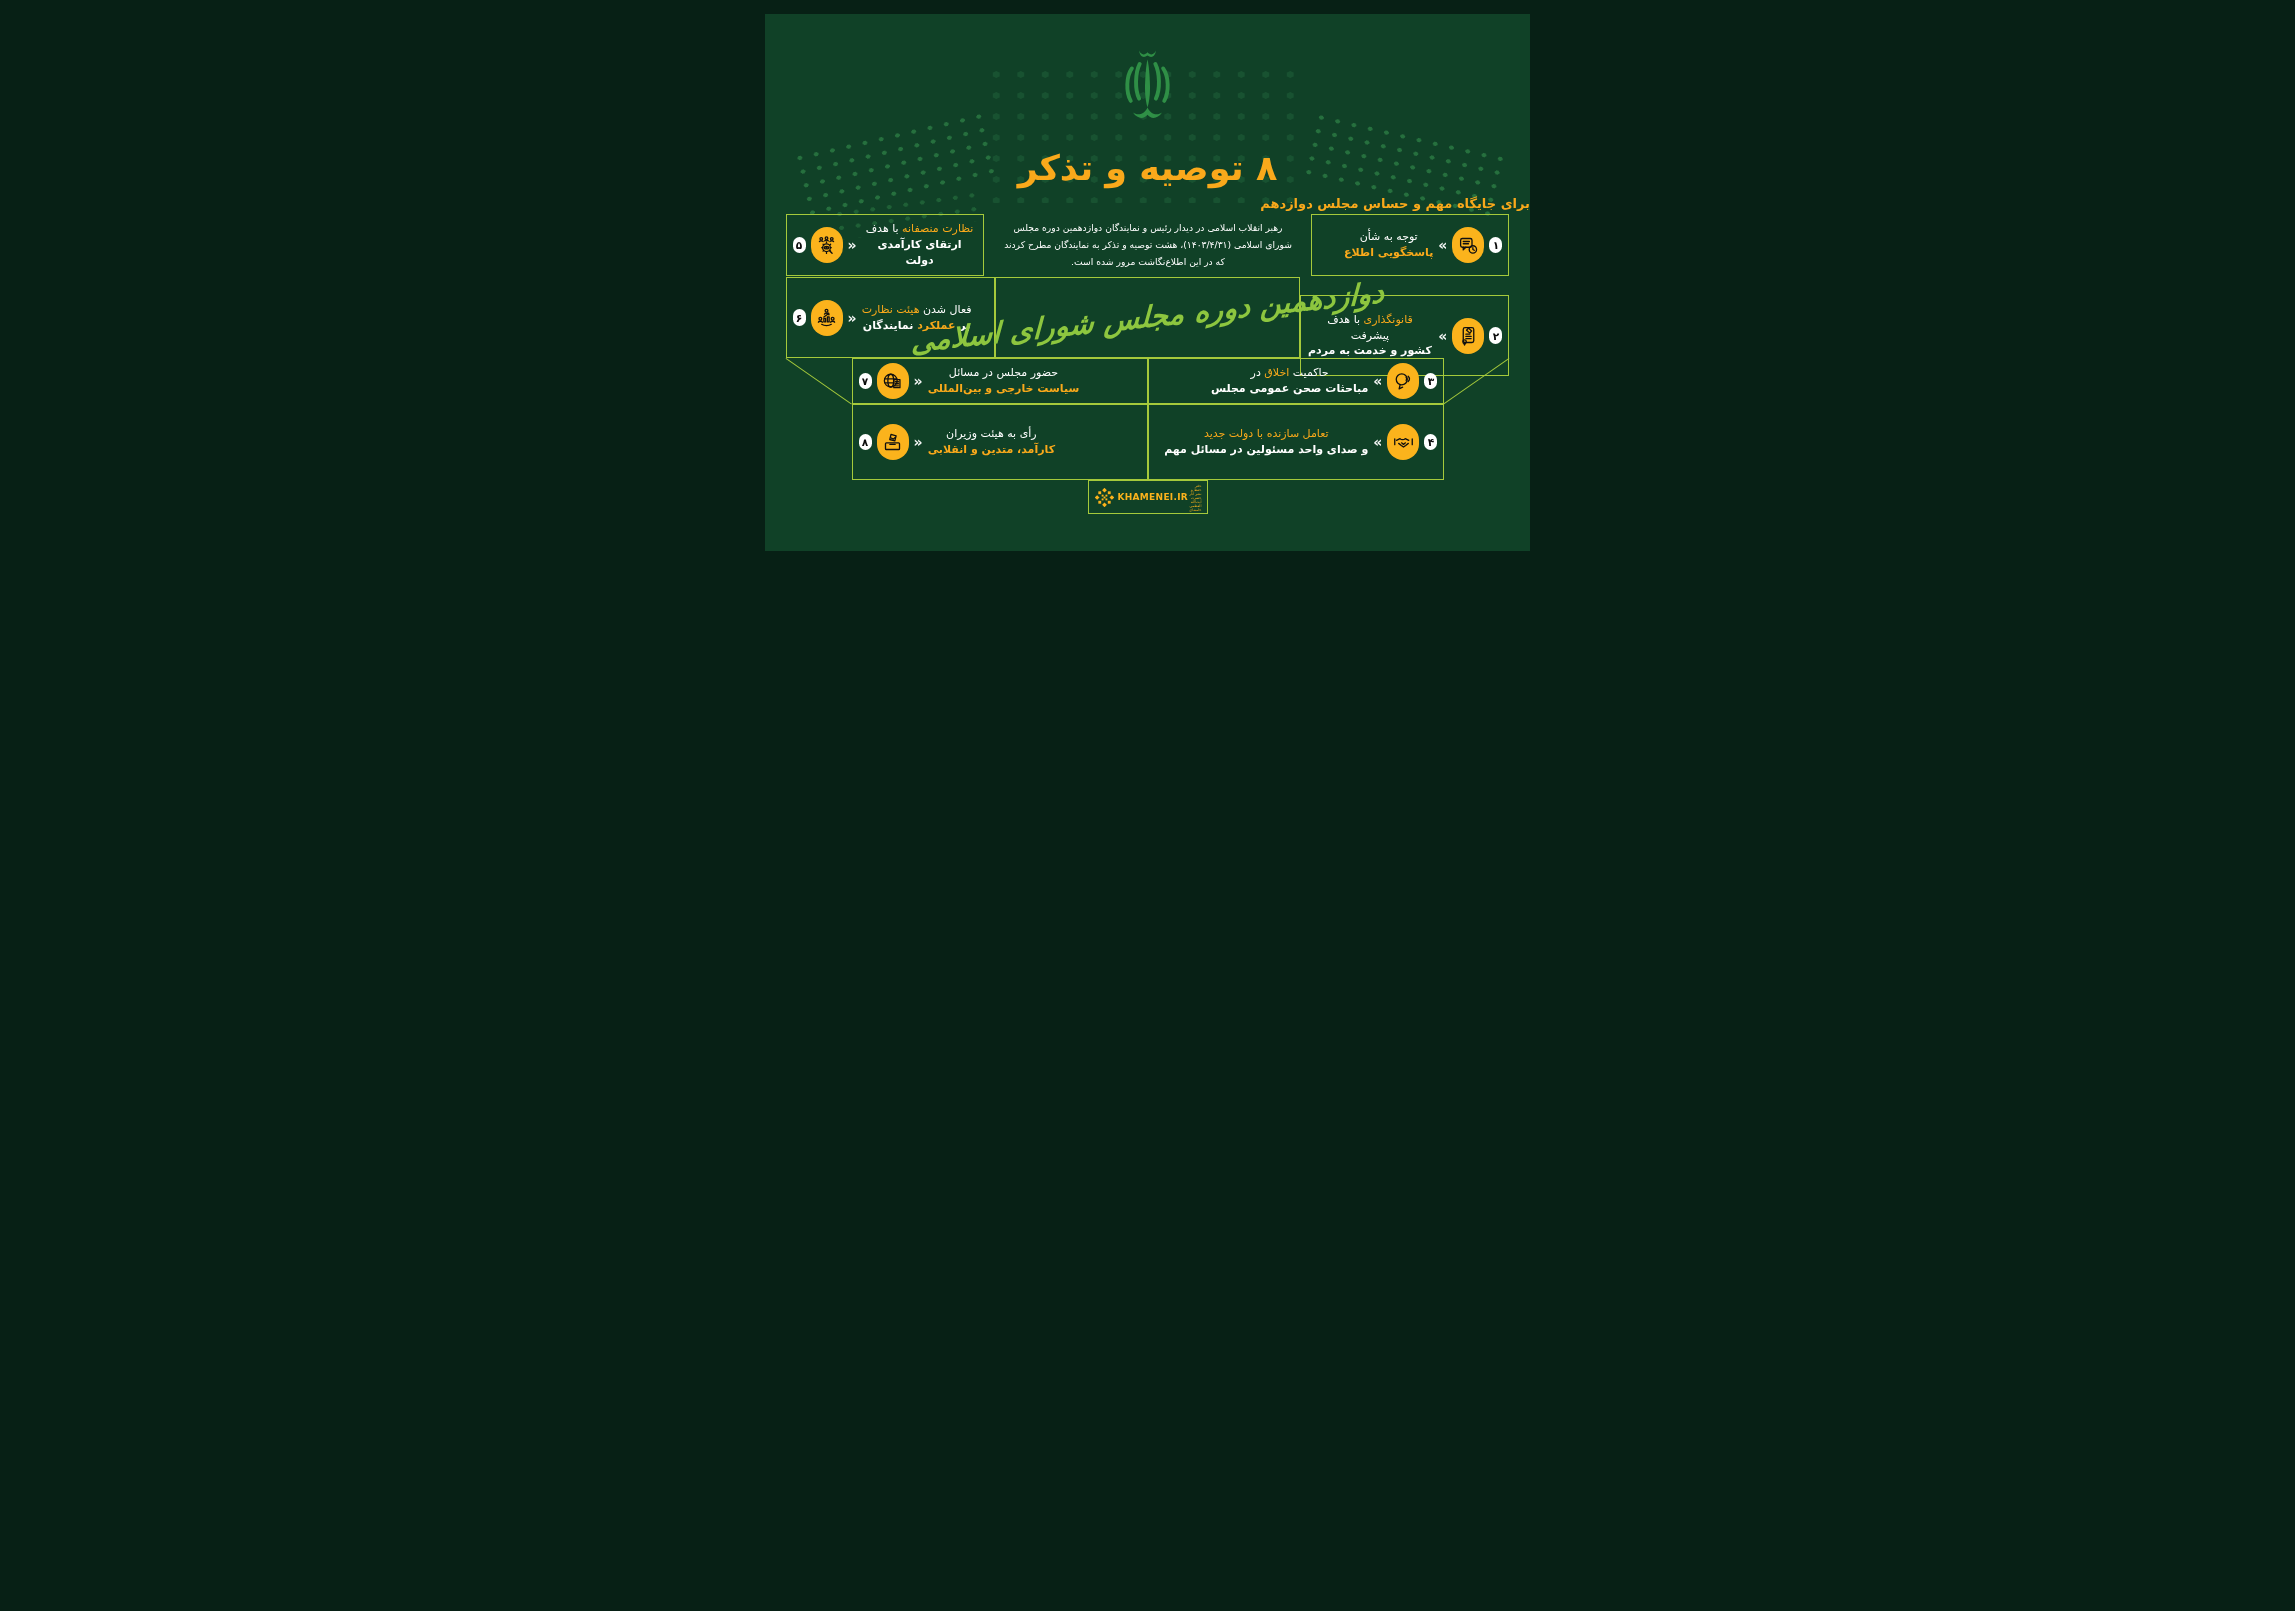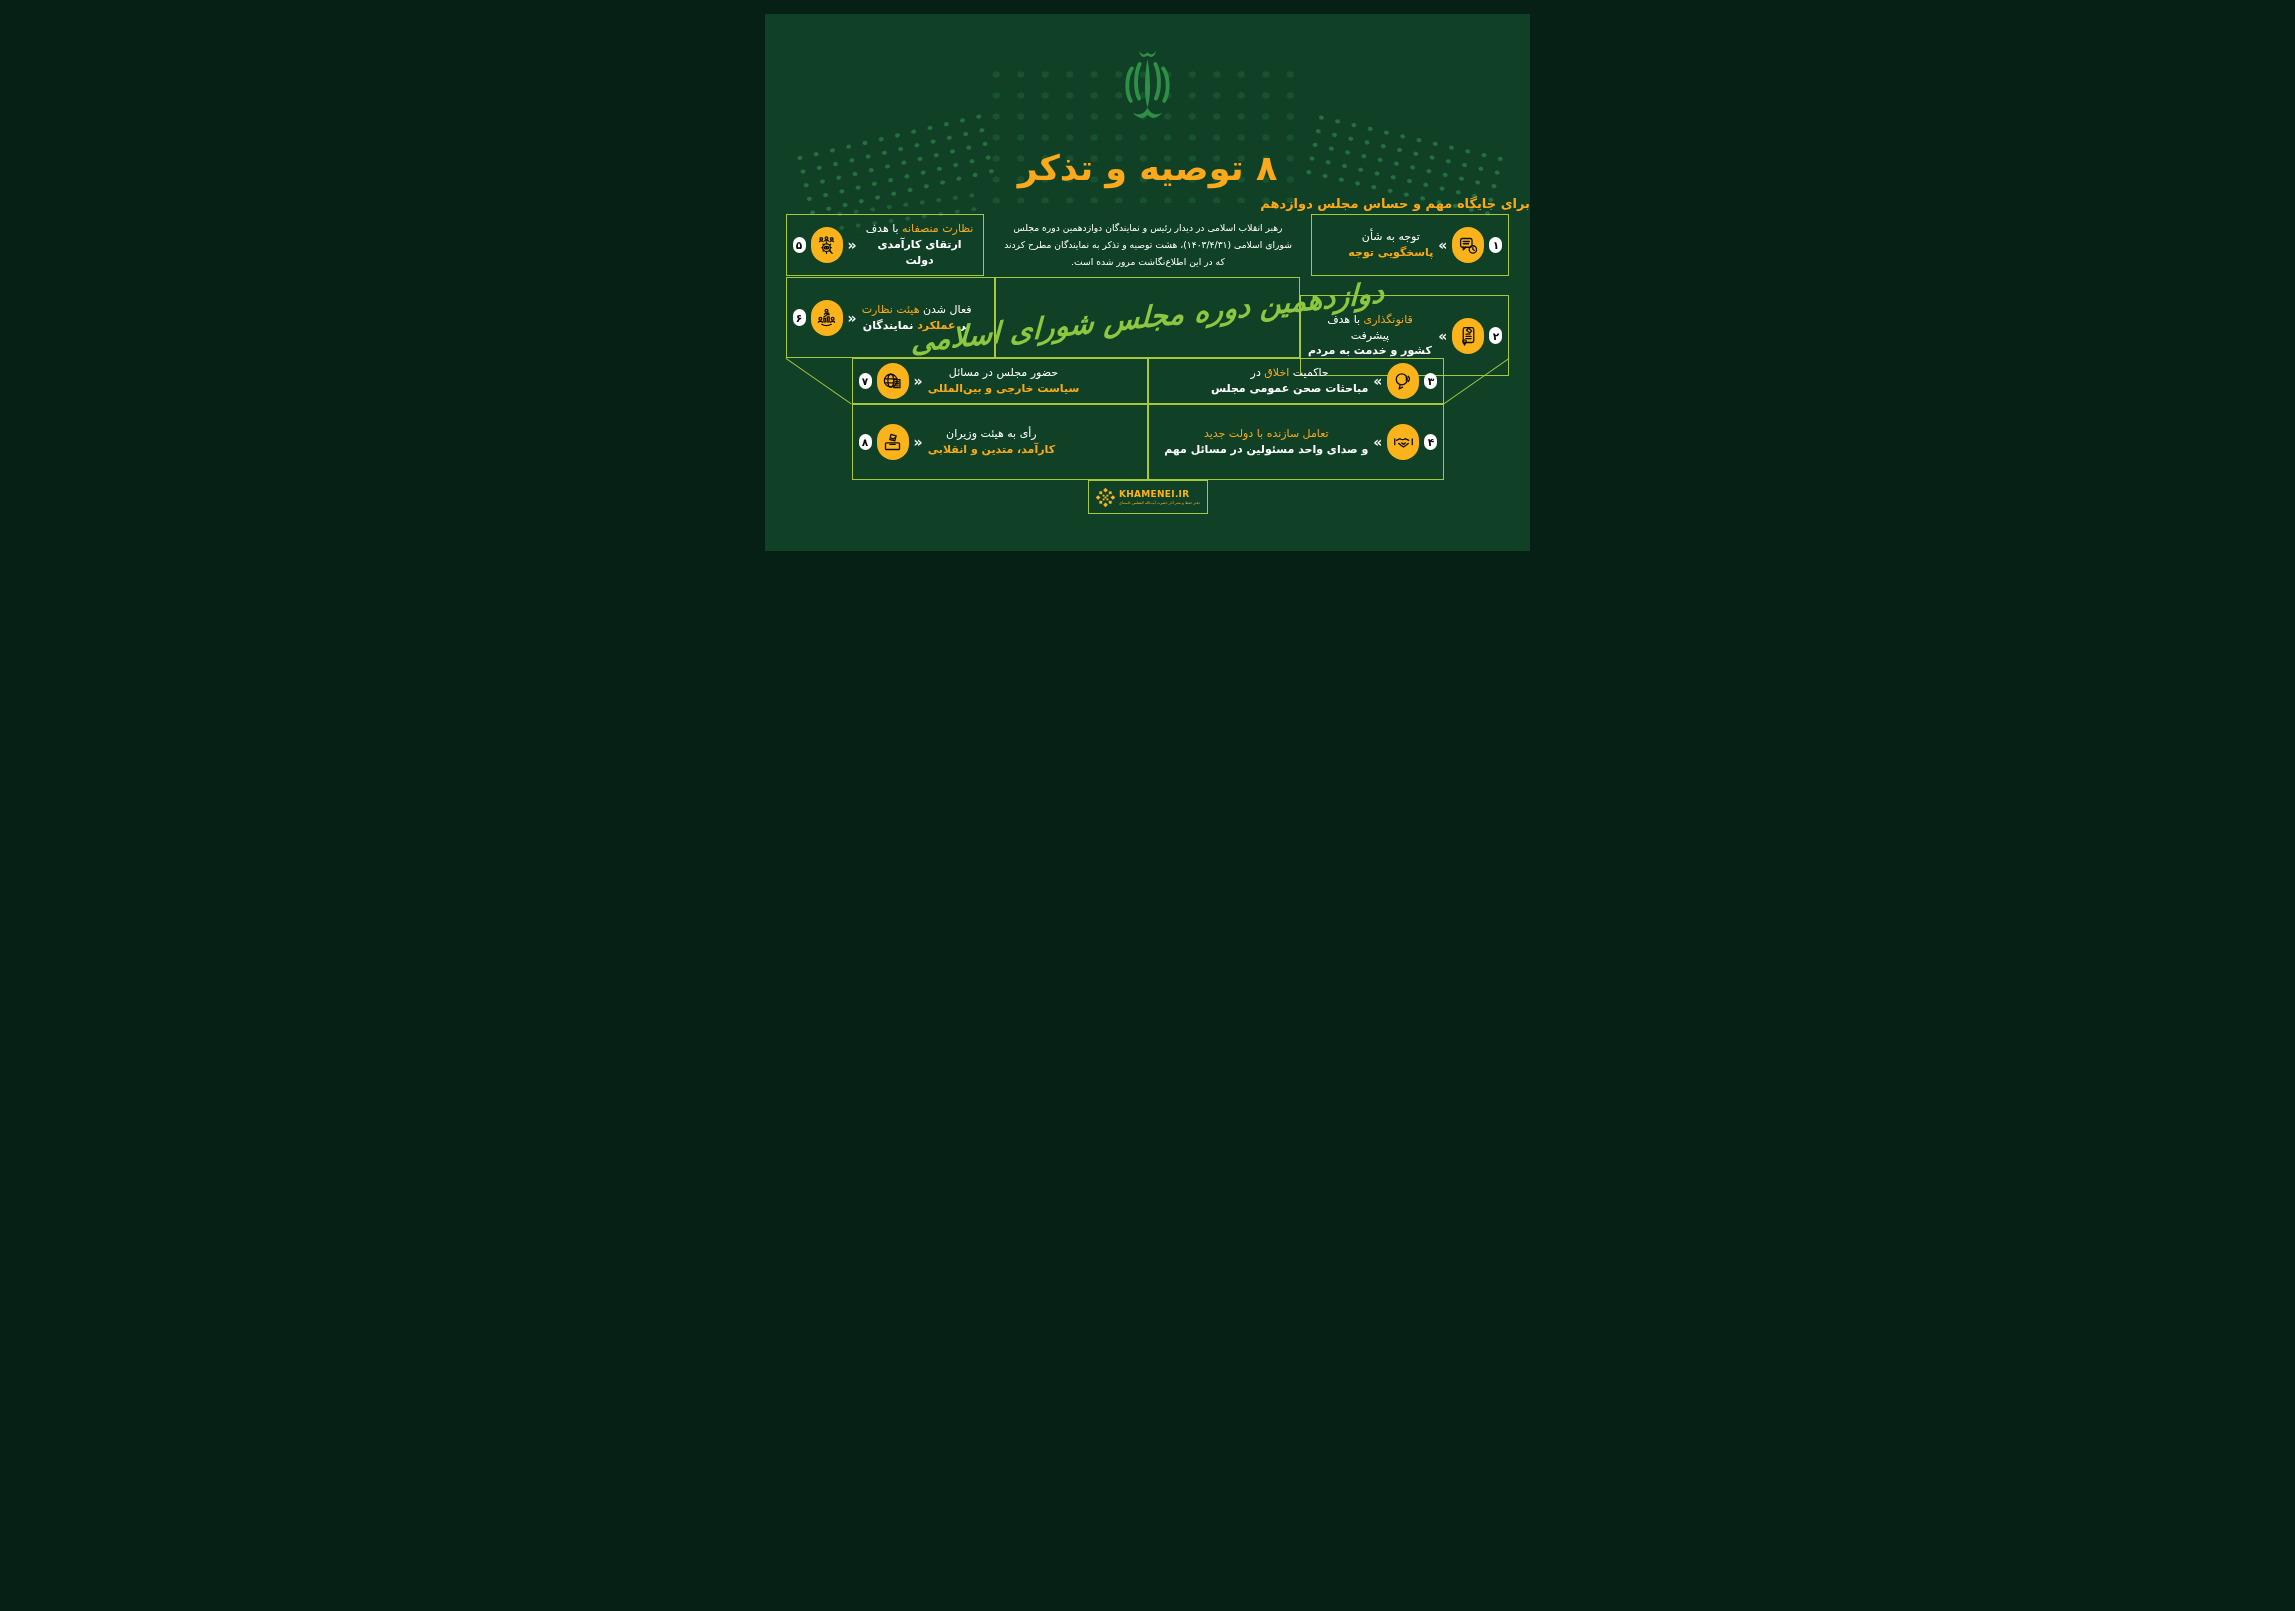--- a/index.html
+++ b/index.html
@@ -63,21 +63,21 @@
   .ln1{font-size:11px;font-weight:normal}
   .ln2{font-size:11px;font-weight:bold}
   .w{color:var(--white)} .y{color:var(--yellow)}
 
   
   .callig{direction:rtl;color:var(--callig);font-size:29px;font-weight:bold;font-style:italic;
     transform:rotate(-6deg) skewX(-8deg);text-align:center;line-height:1.05;white-space:nowrap;letter-spacing:-1.1px}
 
   
   .logo-star svg{width:19px;height:19px;display:block}
-  .logo-texts{display:flex;flex-direction:column;align-items:flex-start}
+  .logo-texts{display:flex;flex-direction:row;align-items:center}
   .logo-site{color:var(--icon-yellow);font-size:9px;font-weight:bold;letter-spacing:0.3px}
   .logo-office{direction:rtl;color:var(--icon-yellow);font-size:3.6px;margin-top:1.1px}
 </style>
 </head>
 <body>
 
 <div class="canvas">
 
   <div class="dots wing-left"></div>
   <div class="dots wing-right"></div>
@@ -99,21 +99,21 @@
   <div class="title">۸ توصیه و تذکر</div>
   <div class="subtitle">برای جایگاه مهم و حساس مجلس دوازدهم</div>
   <div class="lead">رهبر انقلاب اسلامی در دیدار رئیس و نمایندگان دوازدهمین دوره مجلس شورای اسلامی (۱۴۰۳/۴/۳۱)، هشت توصیه و تذکر به نمایندگان مطرح کردند که در این اطلاع‌نگاشت مرور شده است.</div>
 
   <div class="diag l"></div>
   <div class="diag r"></div>
 
   <div class="box rtl-side" id="b1">
     <div class="txt">
       <div class="ln1"><span class="w">توجه به شأن</span></div>
-      <div class="ln2"><span class="y">پاسخگویی توجه</span></div>
+      <div class="ln2"><span class="y">پاسخگویی اطلاع</span></div>
     </div>
     <div class="chev">«</div>
     <div class="icn">
       <svg viewBox="0 0 24 24">
           <rect x="3" y="4" width="13" height="10" rx="2"></rect>
           <path d="M6 14v3l3-3"></path>
           <line x1="6" y1="7.4" x2="13" y2="7.4"></line>
           <line x1="6" y1="10" x2="12" y2="10"></line>
           <circle cx="17" cy="16.5" r="4.2"></circle>
           <path d="M17 14.4v2.1l1.6 1"></path>

